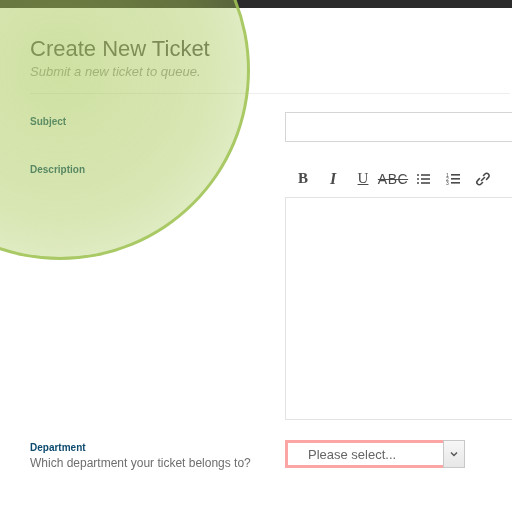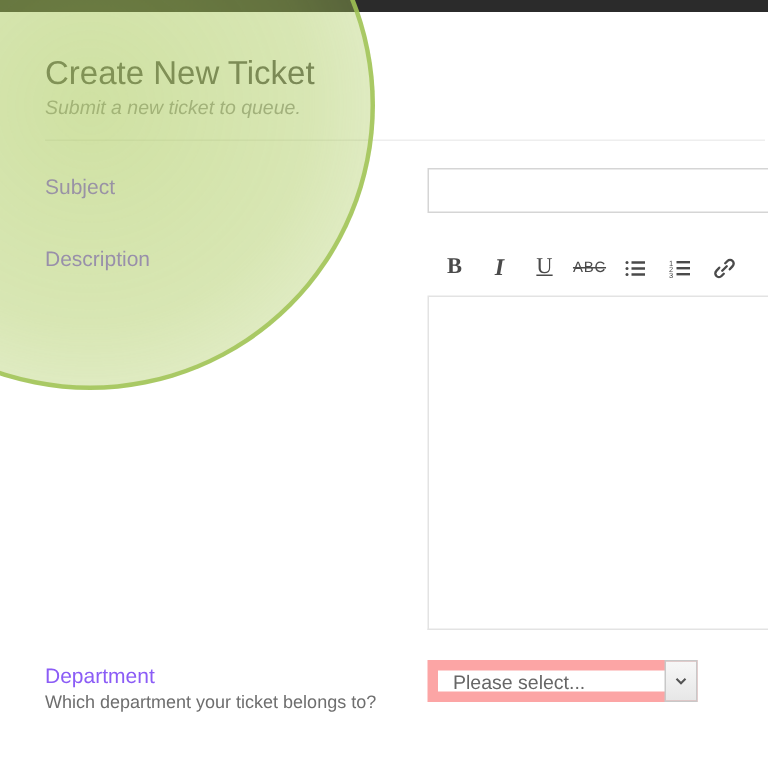--- a/index.html
+++ b/index.html
@@ -39,23 +39,23 @@
   .form-row {
     display: flex;
     align-items: flex-start;
     margin-bottom: 18px;
   }
   .label-col {
     width: 255px;
     padding-top: 4px;
   }
   .field-label {
-    font-size: 14px;
-    font-weight: 400;
-    color: #8b5cf6;
+    font-size: 10px;
+    font-weight: 700;
+    color: #0c4a6e;
   }
   .field-help {
     font-size: 12px;
     color: #6e6e6e;
     font-weight: 400;
     line-height: 1.4;
     margin-top: 2px;
   }
   .input-col {
     flex: 1;
@@ -85,44 +85,44 @@
     display: flex;
     align-items: center;
     justify-content: center;
     color: #4a4a4a;
     cursor: pointer;
     font-family: Georgia, "Times New Roman", serif;
   }
   .tb-bold { font-weight: 700; font-size: 15px; }
   .tb-italic { font-style: italic; font-size: 16px; font-weight: 600; }
   .tb-underline { text-decoration: underline; font-size: 15px; font-weight: 400; }
-  .tb-strike { text-decoration: line-through; font-size: 10px; letter-spacing: 0.5px; font-family: Arial, sans-serif; }
+  .tb-strike { text-decoration: line-through; font-size: 14px; letter-spacing: 0.5px; font-family: Arial, sans-serif; }
   .tb-icon svg { display: block; }
   .editor-body {
     width: 240px;
     height: 222px;
     border: 1px solid #e3e3e3;
     border-top: none;
     padding: 8px;
     font-size: 13px;
     cursor: text;
   }
   .select-wrap {
     position: relative;
     width: 180px;
     margin-top: 2px;
   }
   .select-box {
     width: 100%;
     height: 28px;
-    border: 7px solid #fca5a5;
+    border: 3px solid #fca5a5;
     background: #fff;
     display: flex;
     align-items: center;
-    padding: 0 28px 0 10px;
+    padding: 0 28px 0 20px;
     font-size: 13px;
     color: #666;
     cursor: pointer;
     font-family: inherit;
   }
   .select-btn {
     position: absolute;
     right: 0; top: 0;
     width: 22px; height: 28px;
     border: 1px solid #c8c8c8;

